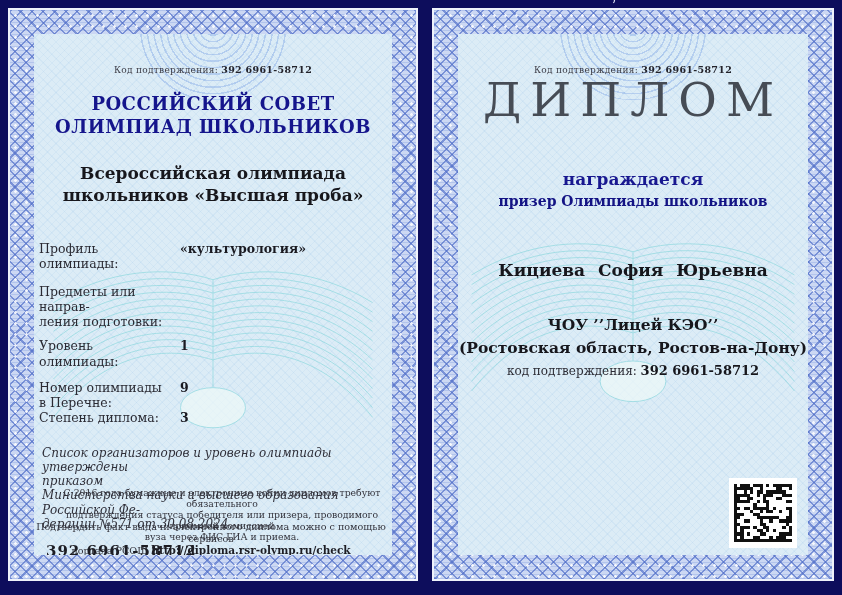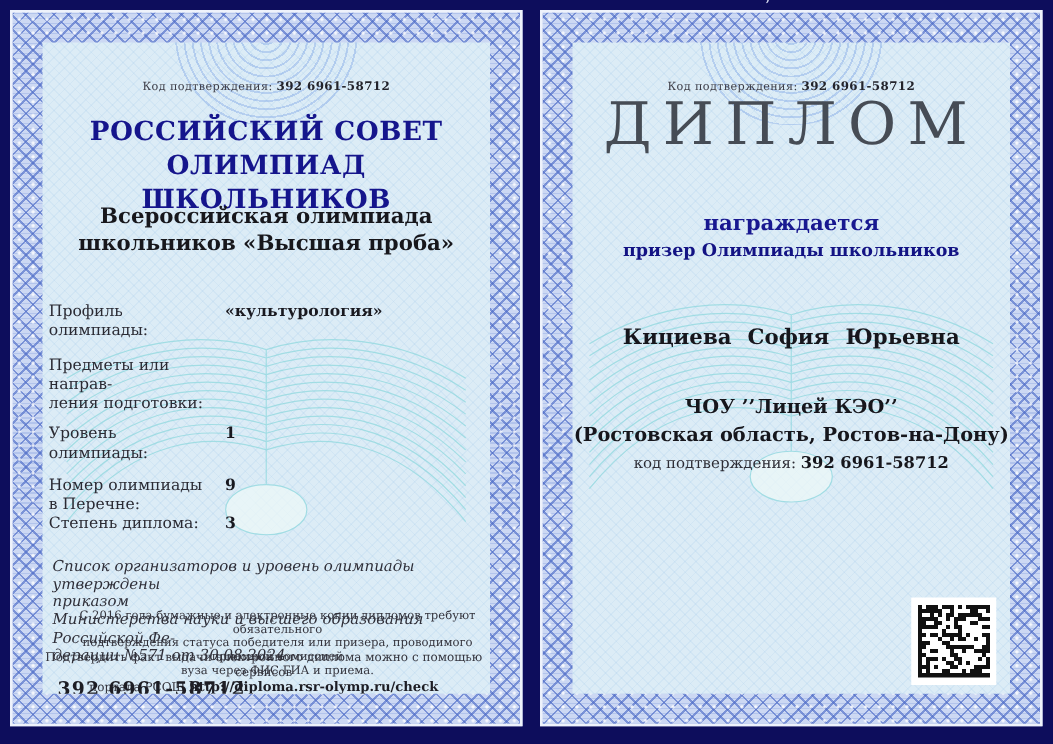--- a/index.html
+++ b/index.html
@@ -39,21 +39,21 @@
     background:repeating-radial-gradient(circle at 50% 0%, rgba(120,160,228,.45) 0 1.5px, rgba(255,255,255,0) 1.5px 6.5px);
     opacity:.85;z-index:0;
   }
   .book-wm{position:absolute;left:50%;transform:translateX(-50%);z-index:0;opacity:.75;}
   .wm-left{top:222px;width:344px;height:206px;}
   .wm-right{top:192px;width:348px;height:212px;}
   .blk{position:absolute;left:0;right:0;z-index:2;}
   .center{text-align:center;}
   .conf-line{top:30px;font-size:9px;color:#3c3c46;letter-spacing:.3px;}
   .conf-line b{font-size:9.5px;color:#23232b;}
-  .council{top:58px;font-size:21px;line-height:1.28;font-weight:bold;color:#15158c;letter-spacing:.5px;}
+  .council{top:58px;font-size:18px;line-height:1.28;font-weight:bold;color:#15158c;letter-spacing:.5px;}
   .olymp-title{top:128px;font-size:17px;line-height:1.3;font-weight:bold;color:#17171c;padding:0 2px;}
   .fields{top:207px;left:5px;right:5px;font-size:12.5px;color:#2a2a33;}
   .frow{display:grid;grid-template-columns:137px 1fr;column-gap:4px;line-height:1.22;}
   .frow .lbl{white-space:pre-line;}
   .frow .val{font-weight:bold;color:#191920;white-space:pre-line;}
   .mb12{margin-bottom:12px;}.mb9{margin-bottom:9px;}.mb11{margin-bottom:11px;}.mb0{margin-bottom:0;}
   .order-note{top:412px;left:8px;right:10px;font-style:italic;font-size:12px;line-height:1.18;color:#2e2e38;white-space:pre-line;}
   .legal-note{top:454px;left:20px;right:2px;font-size:9.3px;line-height:1.18;color:#33333c;white-space:pre-line;}
   .verify-note{top:487px;left:2px;right:6px;font-size:9.6px;line-height:1.2;color:#33333c;white-space:pre-line;}
   .verify-note b{font-size:10.5px;color:#1d1d24;}

